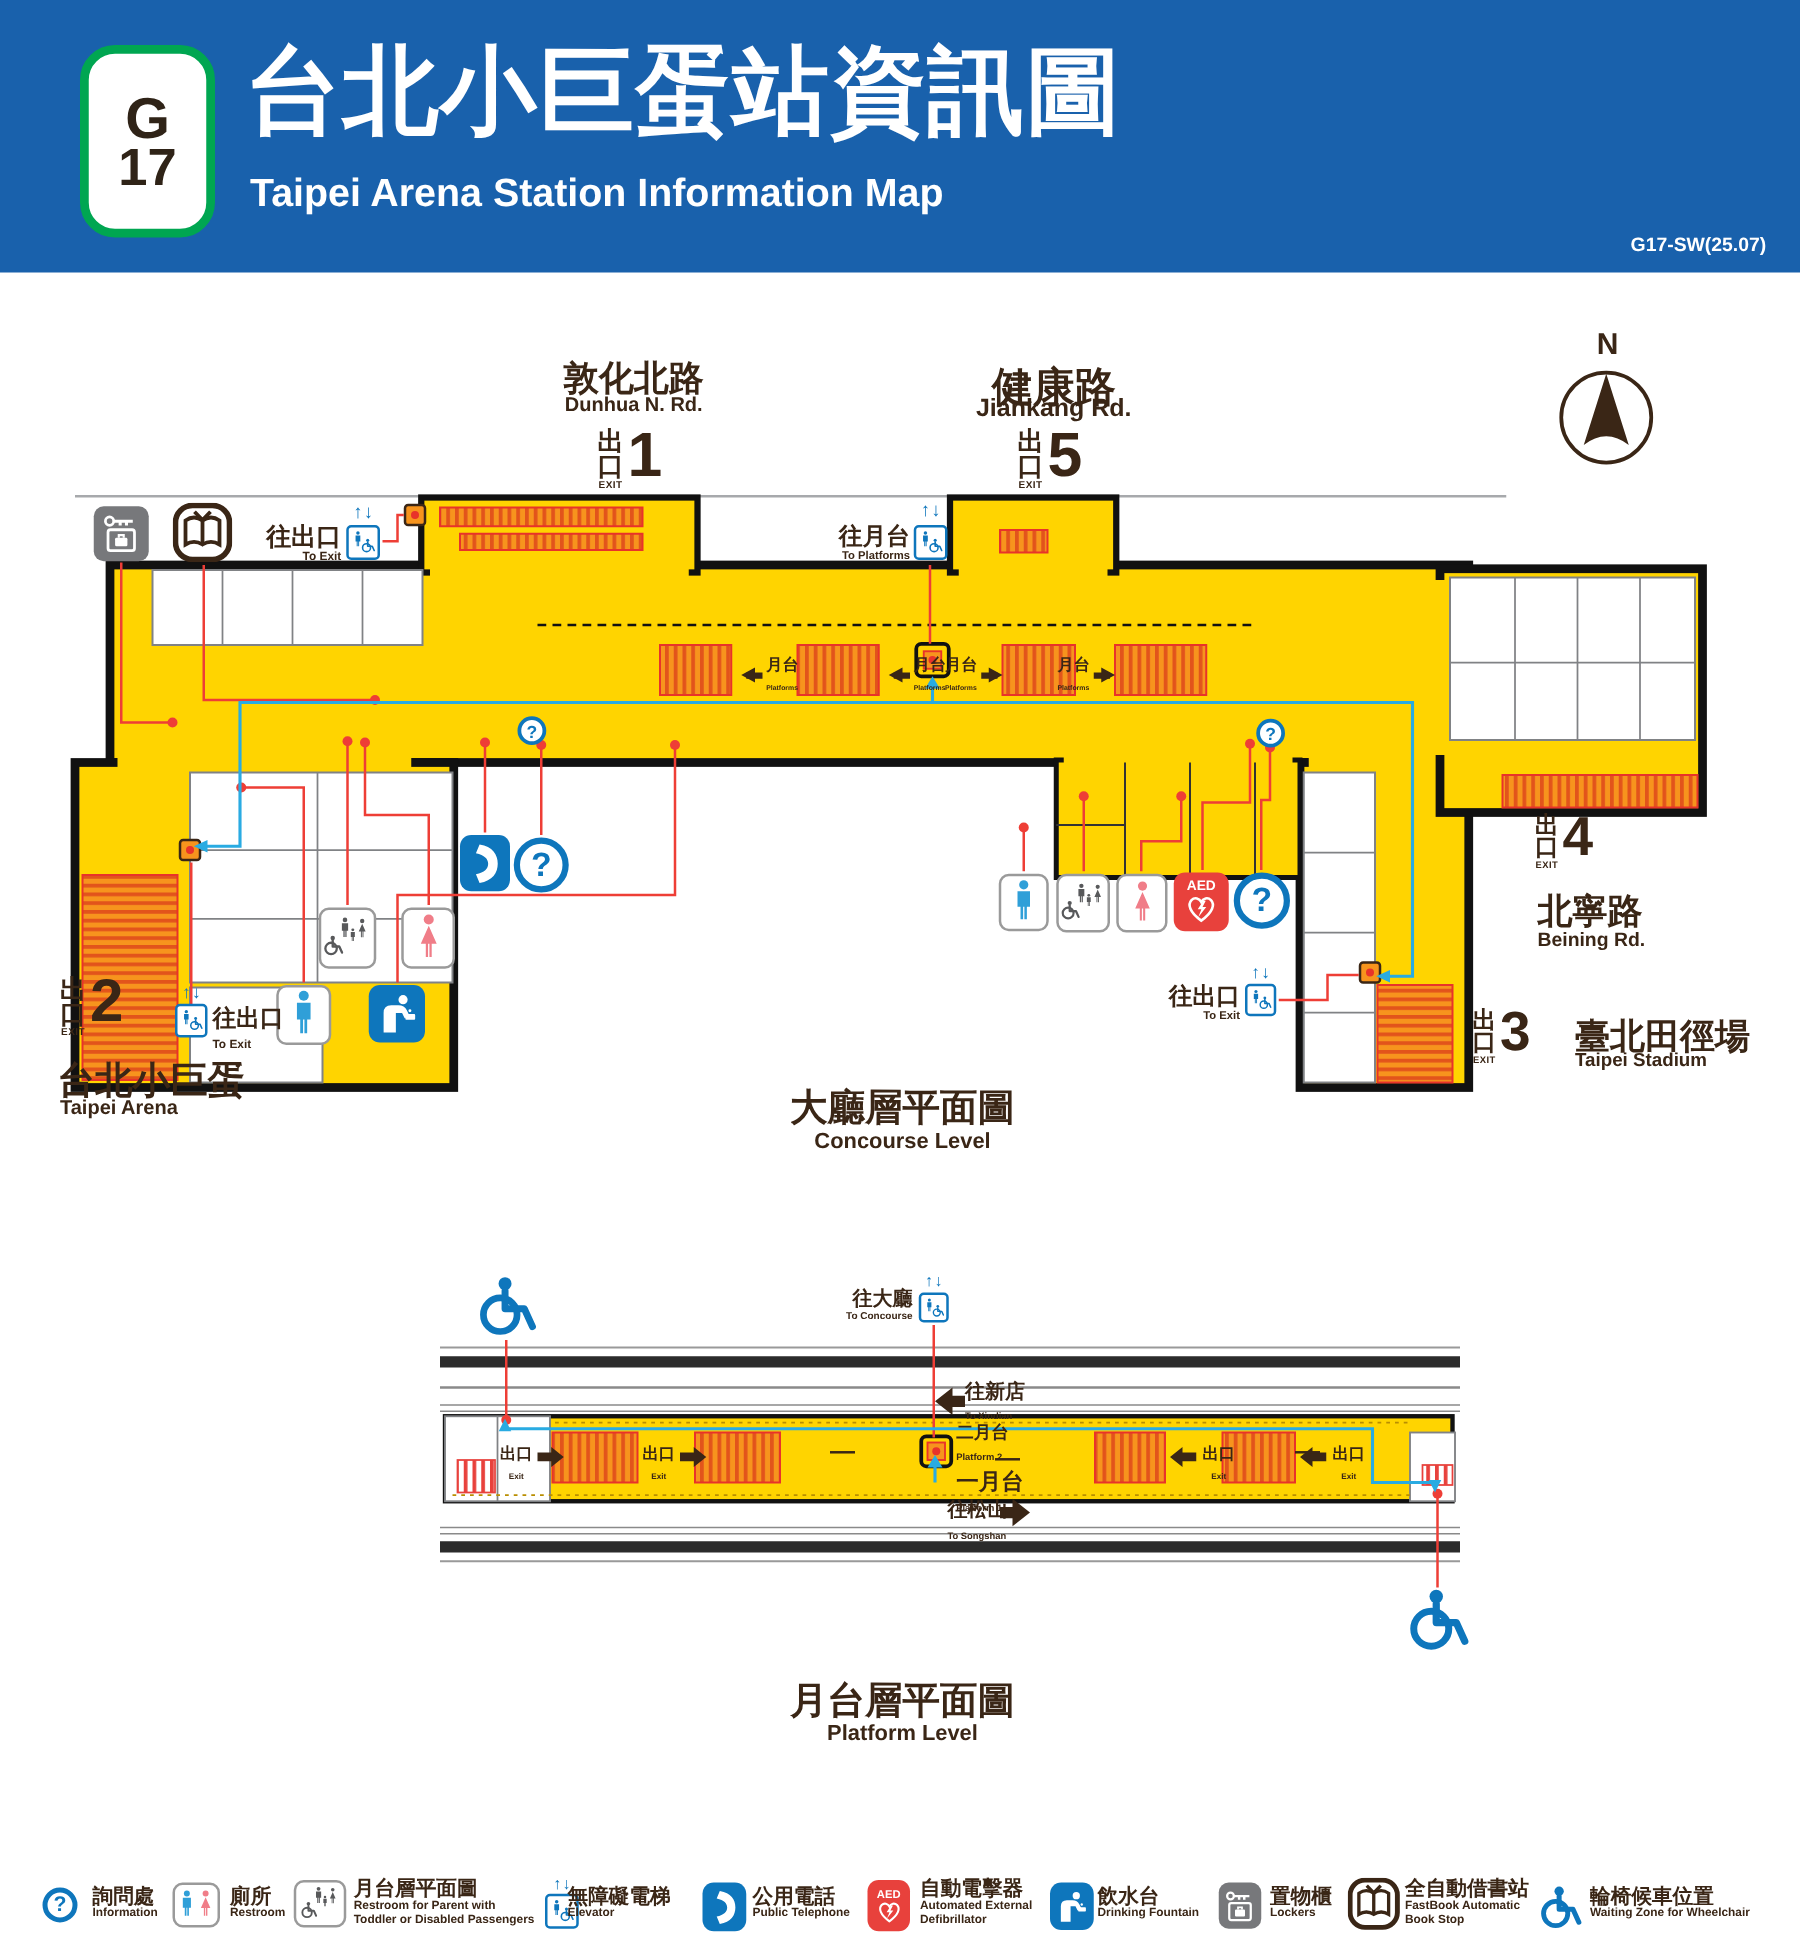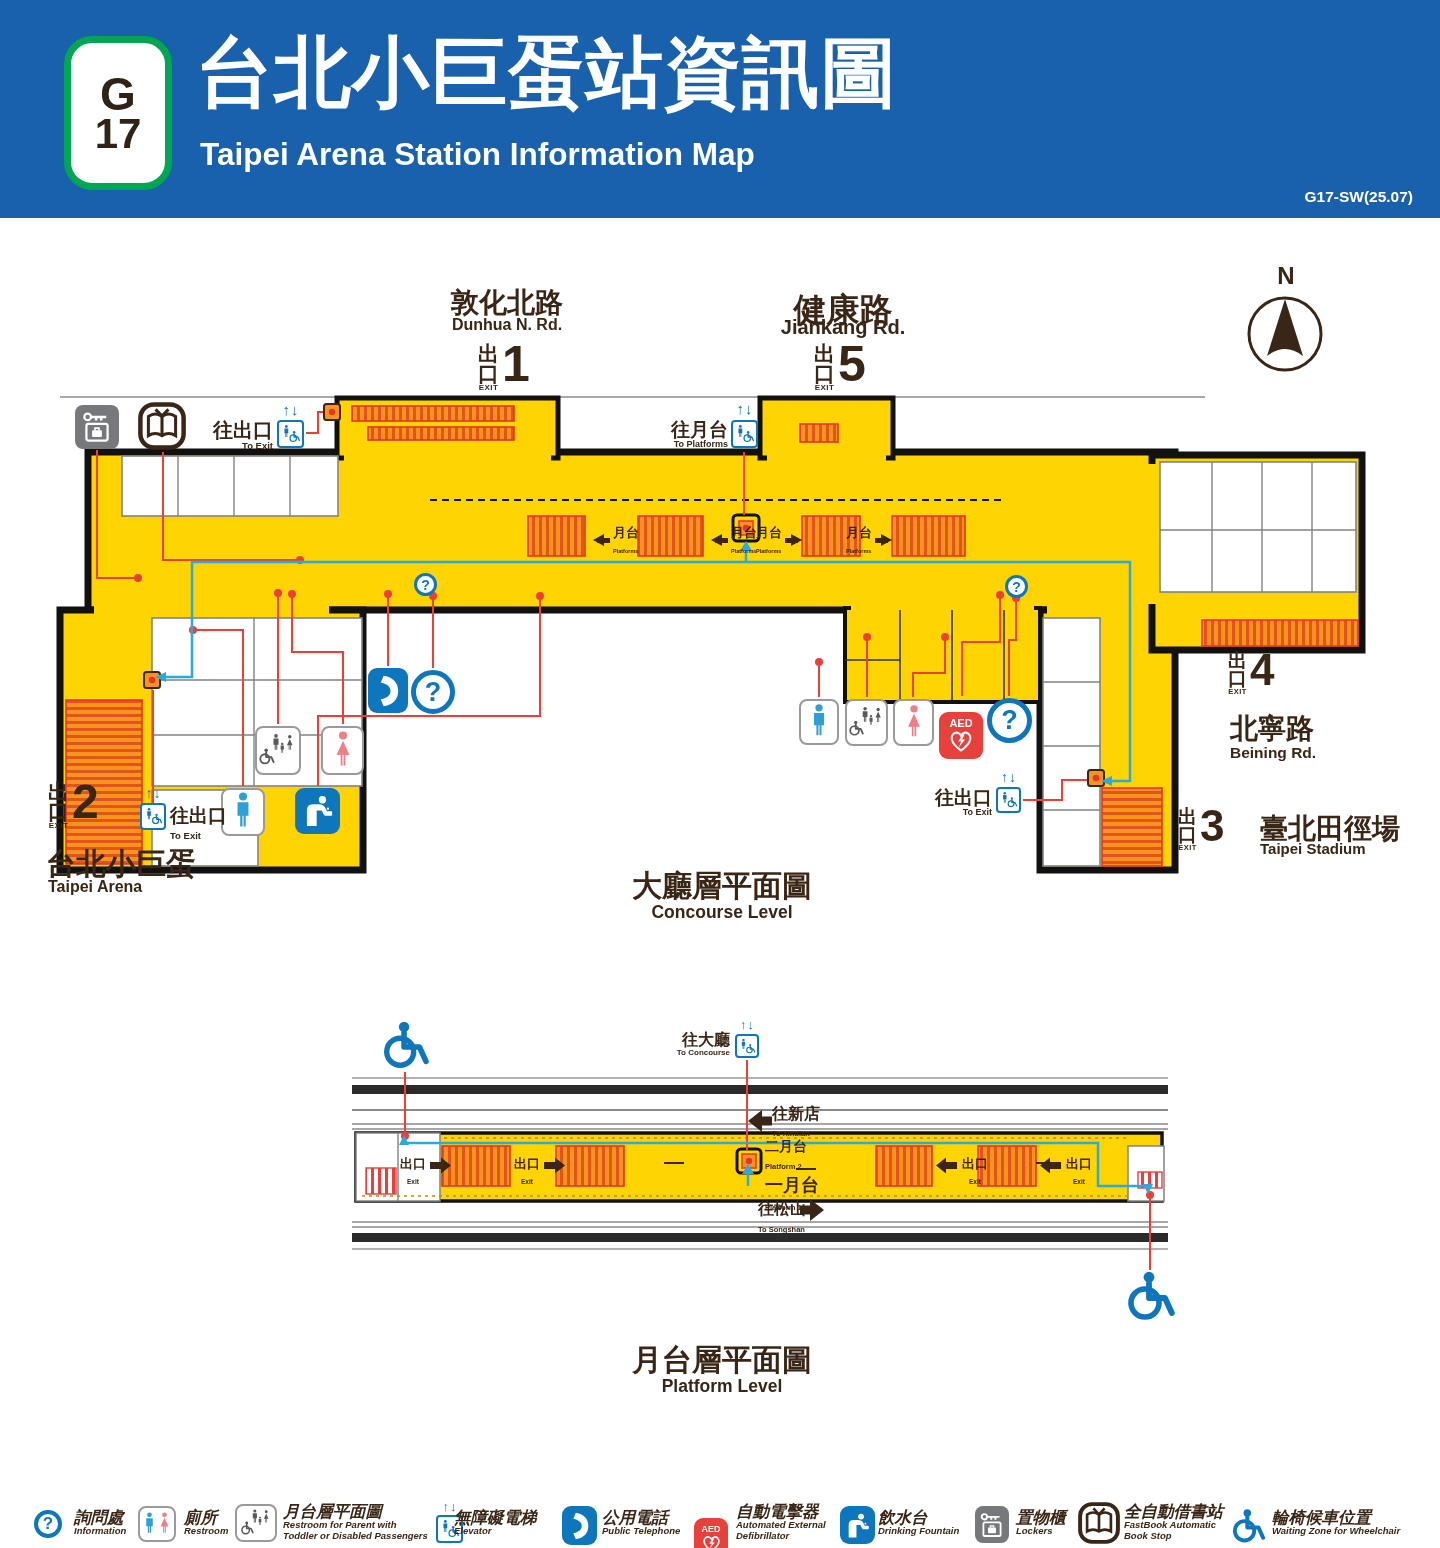--- a/index.html
+++ b/index.html
@@ -10,36 +10,36 @@
   .white{color:#fff;}
   .map-svg{position:absolute;left:0;top:0;}
   
   .hdr{position:absolute;left:0;top:0;width:1440px;height:218px;background:#1961ac;}
   .badge{position:absolute;left:64px;top:36px;width:94px;height:140px;background:#fff;border:7px solid #00a651;border-radius:28px;display:flex;flex-direction:column;align-items:center;justify-content:center;line-height:.92;color:#2f2317;font-weight:bold;}
   
   .qcirc{background:#fff;border-style:solid;border-color:#0e76bc;border-radius:50%;color:#0e76bc;font-weight:bold;display:flex;align-items:center;justify-content:center;box-sizing:border-box;}
   .wbox{background:#fff;border:2px solid #9a9a9a;border-radius:8px;display:flex;align-items:center;justify-content:center;gap:2px;box-sizing:border-box;}
   .bluebox{background:#0e76bc;border-radius:9px;display:flex;align-items:center;justify-content:center;box-sizing:border-box;}
   .graybox{background:#77787b;border-radius:8px;display:flex;align-items:center;justify-content:center;box-sizing:border-box;}
-  .redbox{background:#e8413c;border-radius:9px;display:flex;flex-direction:column;align-items:center;justify-content:center;box-sizing:border-box;margin-top:14px;}
+  .redbox{background:#e8413c;border-radius:9px;display:flex;flex-direction:column;align-items:center;justify-content:center;box-sizing:border-box;}
   .redbox .aed-t{color:#fff;font-weight:bold;line-height:1;}
   .elev-arrows{display:flex;color:#0e76bc;font-weight:bold;line-height:1;gap:1px;justify-content:center;}
   .elev-box{background:#fff;border:2.5px solid #0e76bc;border-radius:4px;color:#0e76bc;display:flex;align-items:center;justify-content:center;box-sizing:border-box;}
   .exit-sym{display:flex;align-items:flex-start;color:#3a2616;}
   .exit-zh{font-weight:bold;width:1em;word-break:break-all;line-height:.95;}
   .exit-en{font-weight:bold;text-align:center;letter-spacing:.4px;line-height:1;}
   .exit-num{font-weight:bold;line-height:.82;margin-left:3px;}
   .navtxt{text-align:right;line-height:1.05;}
   .navtxt .t-en{display:block;}
   .harrow{display:inline-block;position:relative;width:22px;height:13px;vertical-align:middle;}
   .harrow::before{content:"";position:absolute;top:4.5px;height:4.5px;background:#3a2616;left:9px;right:0;}
   .harrow.left::after{content:"";position:absolute;left:-1px;top:0;border:6.5px solid transparent;border-right:11px solid #3a2616;}
   .harrow.right::before{left:0;right:9px;}
   .harrow.right::after{content:"";position:absolute;right:-1px;top:0;border:6.5px solid transparent;border-left:11px solid #3a2616;}
-  .lgd-txt{line-height:1.12;font-style:italic;}
+  .lgd-txt{line-height:1.12;}
   .lgd-txt .l-zh{display:block;font-size:16.5px;}
   .lgd-txt .l-en{display:block;font-size:9.5px;}
 </style>
 </head>
 <body>
 
 <svg width="0" height="0" style="position:absolute" aria-hidden="true">
   <defs>
     <symbol id="sym-person" viewBox="0 0 24 44">
       <circle cx="12" cy="5" r="4.4" fill="currentColor"></circle>

